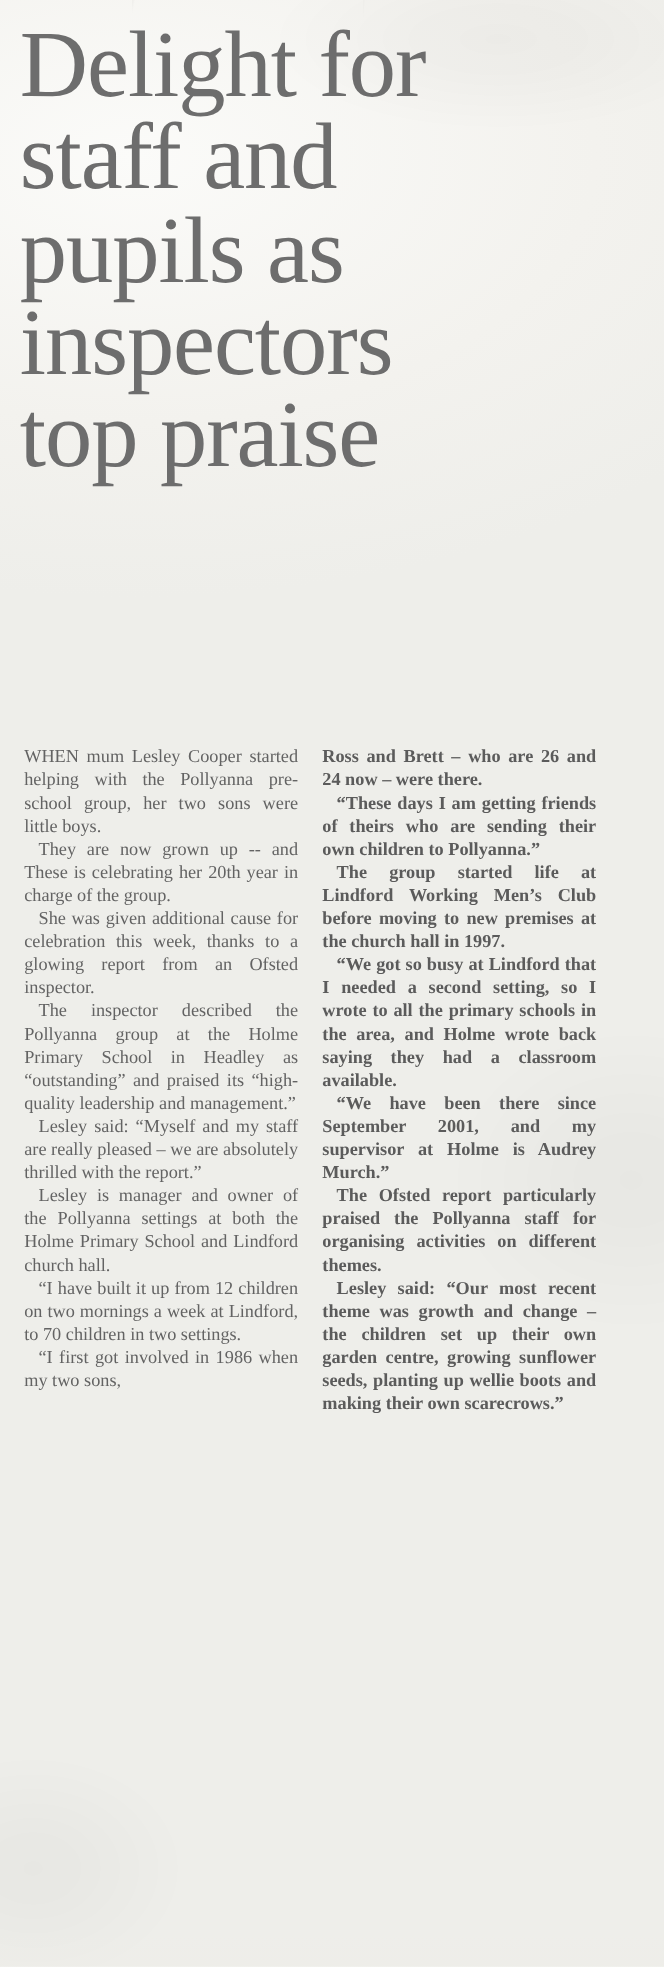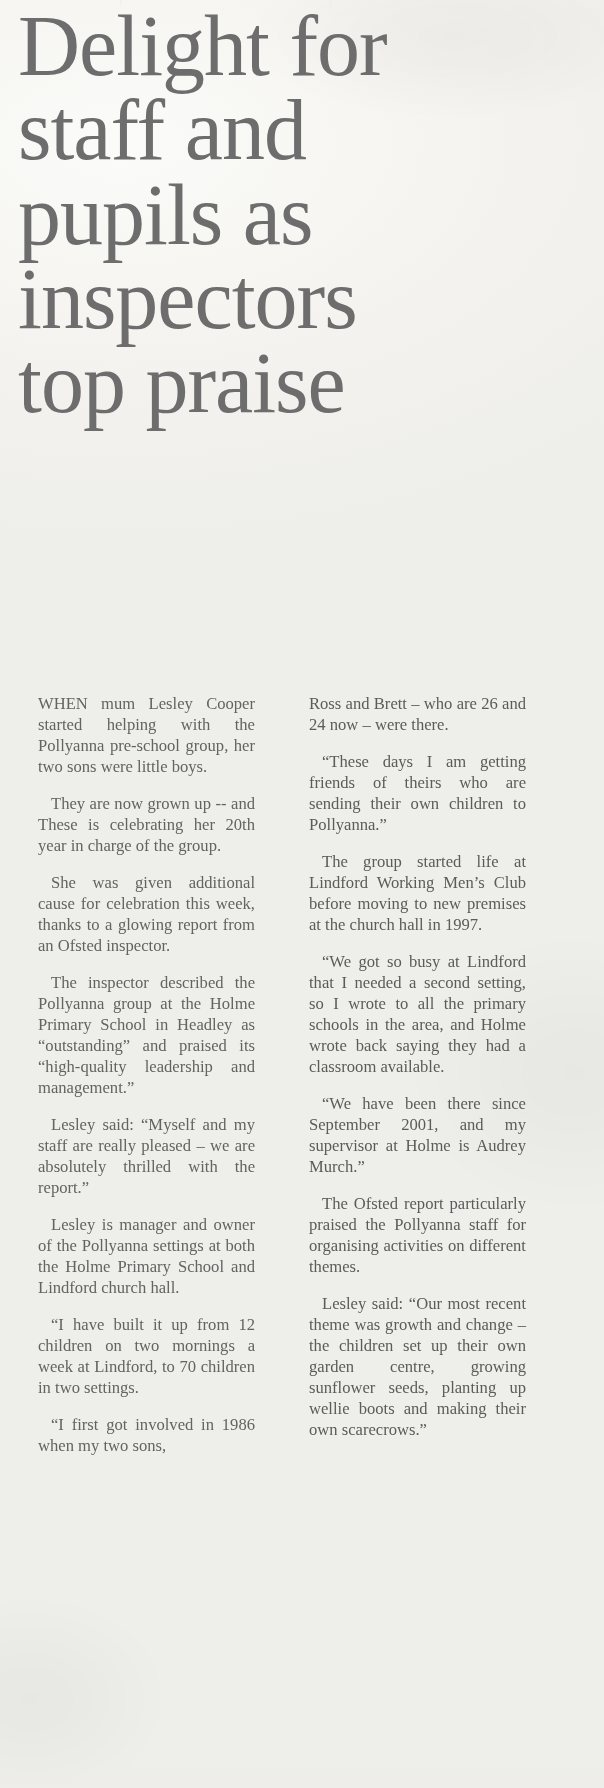--- a/index.html
+++ b/index.html
@@ -35,21 +35,21 @@
       radial-gradient(ellipse 300px 120px at 75% 2%, rgba(0,0,0,0.035), rgba(0,0,0,0) 70%),
       radial-gradient(ellipse 240px 200px at 95% 60%, rgba(0,0,0,0.03), rgba(0,0,0,0) 70%),
       radial-gradient(ellipse 200px 150px at 5% 95%, rgba(0,0,0,0.03), rgba(0,0,0,0) 70%);
     mix-blend-mode: multiply;
     opacity: 0.85;
   }
 
   .headline {
     position: absolute;
     left: 18px;
-    top: 4px;
+    top: 16px;
     width: 560px;
     color: #6d6d6d;
     font-family: "Liberation Serif", serif;
     font-size: 86px;
     line-height: 0.98;
     letter-spacing: -1px;
     font-weight: 400;
     text-rendering: optimizeLegibility;
   }
   .headline .hl-line {
@@ -69,32 +69,32 @@
     width: 249px;
     color: #5d5d5d;
     font-family: "Liberation Serif", serif;
     font-size: 16.6px;
     line-height: 1.265;
     text-align: justify;
     text-justify: inter-word;
     hyphens: manual;
   }
   .col p {
-    margin: 16px;
+    margin: 0;
   }
   .col p + p {
     text-indent: 13px;
   }
   .col p:last-child {
     text-align: justify;
   }
 
   
   .col.left { color: #636363; }
-  .col.right { color: #5b5b5b; }
+  .col.right { color: #5b5b5b; font-weight: bold; }
 
   .fade-bottom {
     position: absolute;
     left: 0;
     right: 0;
     bottom: 0;
     height: 30px;
     background: linear-gradient(180deg, rgba(244,243,239,0) 0%, rgba(238,237,232,0.55) 100%);
     pointer-events: none;
   }

